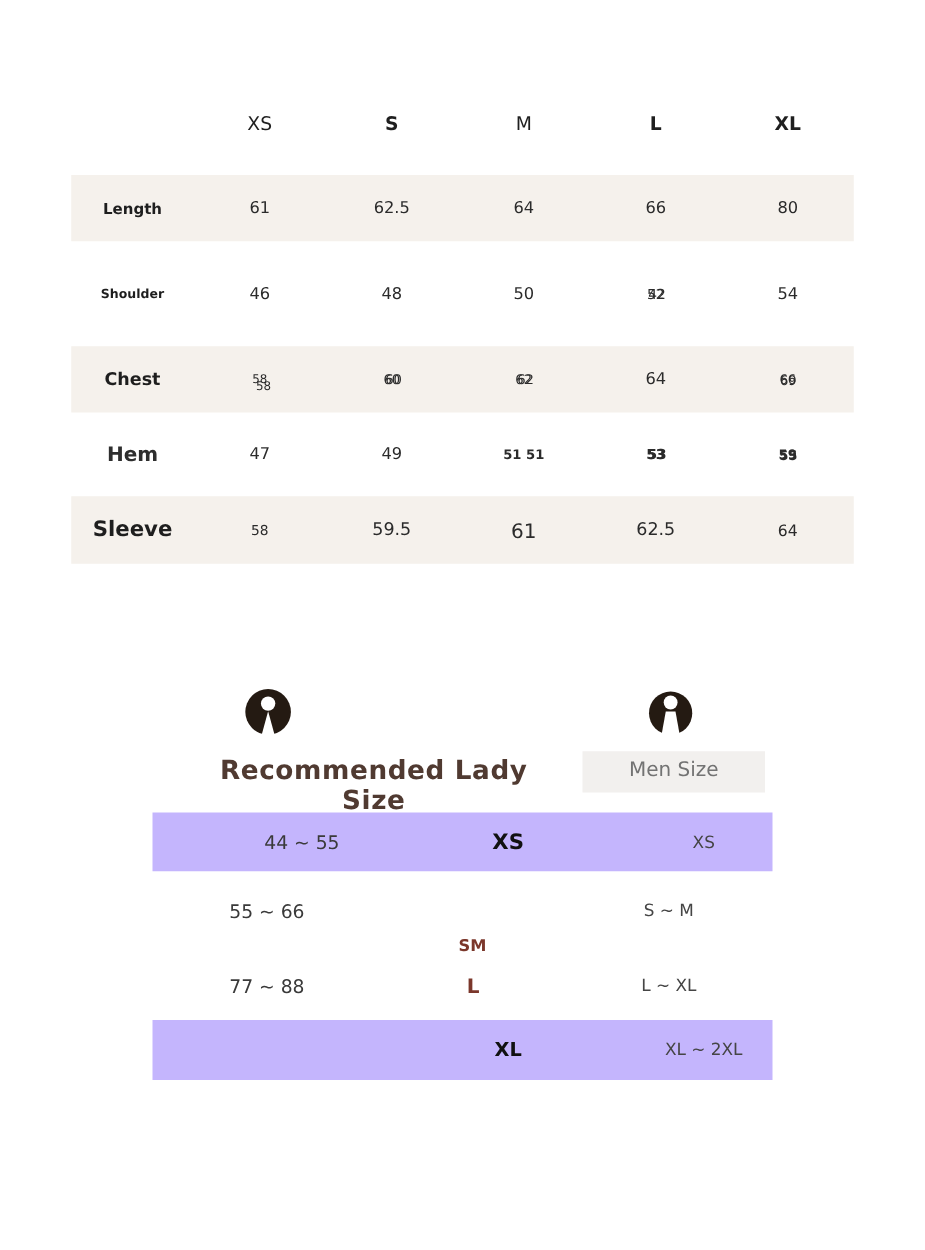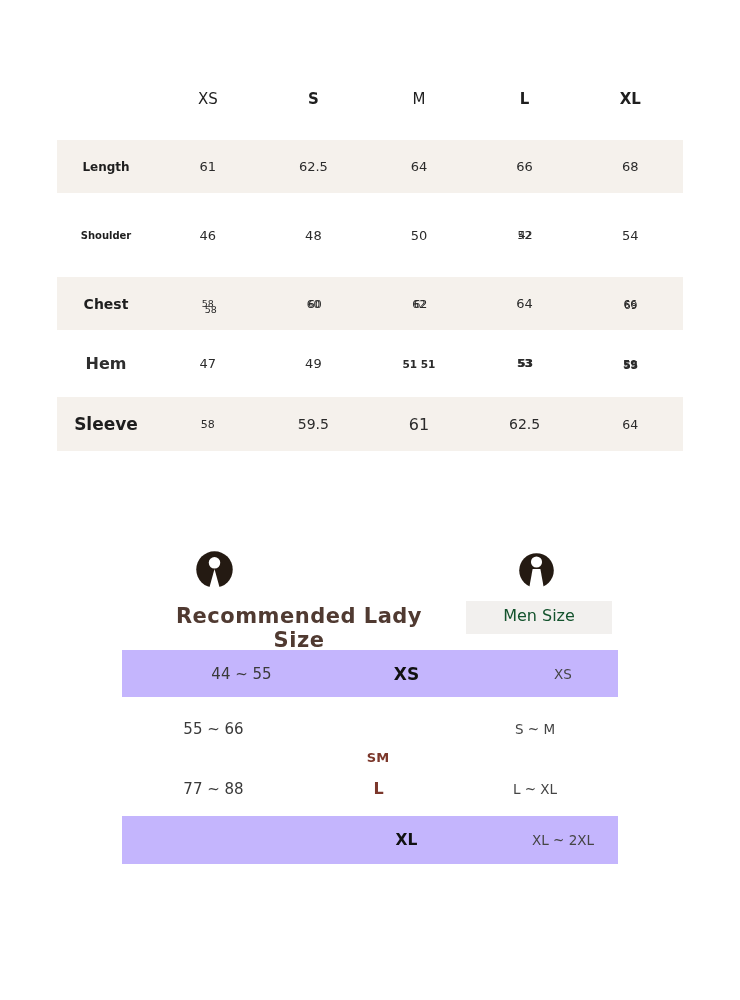--- a/index.html
+++ b/index.html
@@ -44,21 +44,21 @@
   .g-x{left:1px;top:0px;}
   
   .icon{position:absolute;}
   .ladyTitle{
     position:absolute;left:152px;top:604px;width:294px;text-align:center;
     font-size:21px;font-weight:bold;letter-spacing:0.5px;color:#503a31;
   }
   .menBand{position:absolute;left:466px;top:601px;width:146px;height:33px;background:#f2f0ee;}
   .menTitle{
     position:absolute;left:466px;top:606px;width:146px;text-align:center;
-    font-size:16px;color:#14532d;
+    font-size:16px;color:#737373;
   }
   .recTable{position:absolute;left:122px;top:650px;width:496px;}
   .rrow{display:grid;grid-template-columns:183px 147px 166px;align-items:center;}
   .rrow .cell{text-align:center;}
   .rr1{height:47px;}
   .rr2{height:64px;}
   .rr3{height:47px;}
   .rr4{height:55px;}
   .rr5{height:48px;}
   .rshade{background:#c4b5fd;padding-left:28px;}
@@ -88,21 +88,21 @@
       <div class="cell bold">L</div>
       <div class="cell bold">XL</div>
     </div>
 
     <div class="trow r-length shaded">
       <div class="cell rowlabel lab-length">Length</div>
       <div class="cell f13">61</div>
       <div class="cell f13">62.5</div>
       <div class="cell f13">64</div>
       <div class="cell f13">66</div>
-      <div class="cell f13">68</div>
+      <div class="cell f13">80</div>
     </div>
 
     <div class="trow r-shoulder">
       <div class="cell rowlabel lab-shoulder">Shoulder</div>
       <div class="cell f13">46</div>
       <div class="cell f13">48</div>
       <div class="cell f13">50</div>
       <div class="cell f11">
         <span class="vwrap"><span>52</span><span class="ghost g-x">42</span></span>
       </div>

